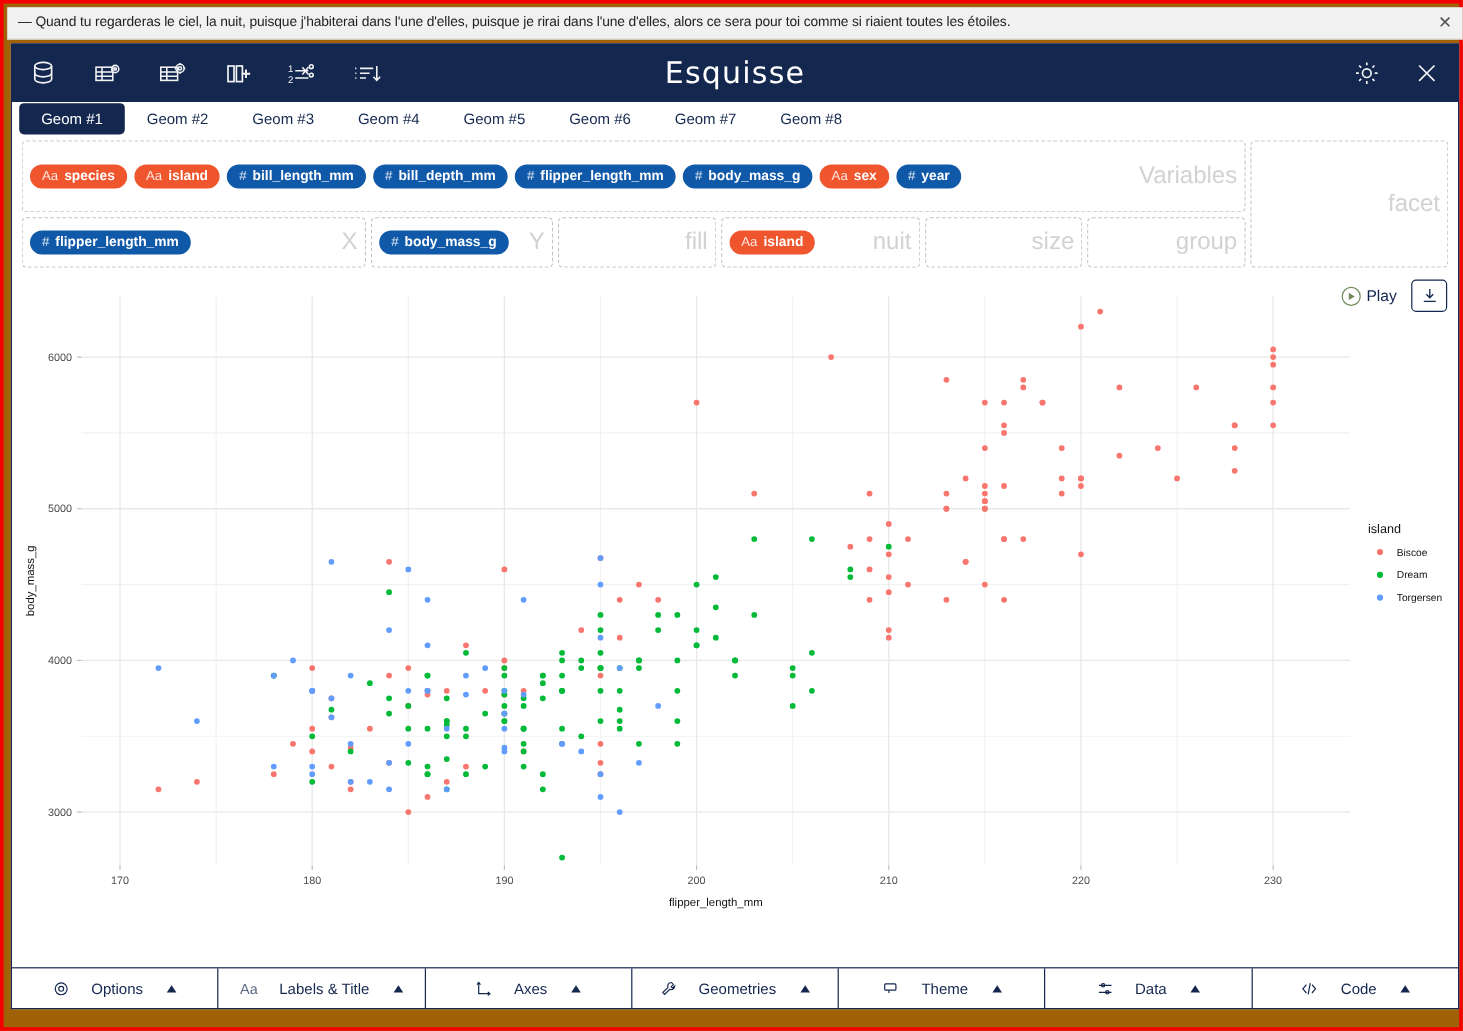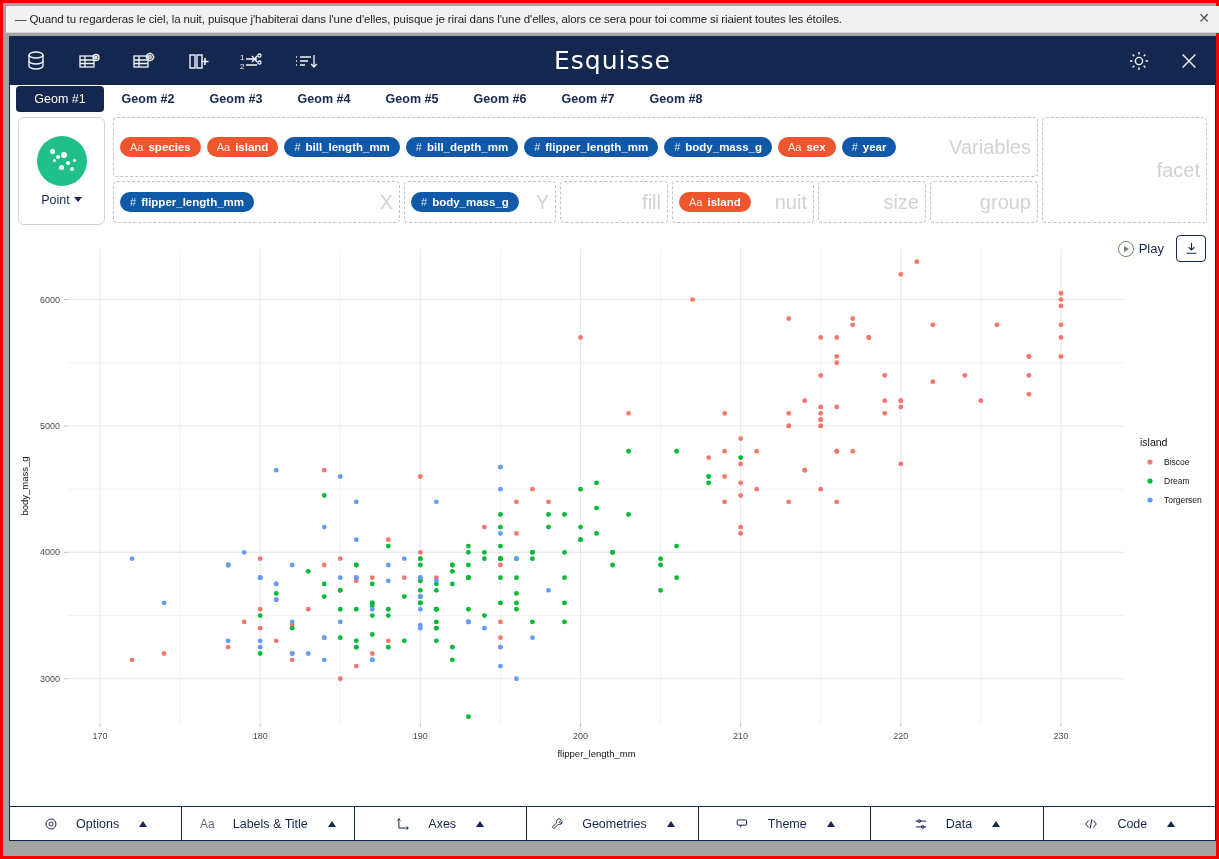--- a/index.html
+++ b/index.html
@@ -6,21 +6,21 @@
   body{
     width:1219px;height:859px;overflow:hidden;
     background:#f1f1f1;
     font-family:"Liberation Sans", sans-serif;
     -webkit-font-smoothing:antialiased;
   }
   .app-window{
     position:absolute;left:0;top:0;width:1219px;height:859px;
     box-sizing:border-box;
     border:3px solid #f40000;
-    background:#a3a3a3;
+    background:#a16207;
   }
   
   .banner{
     position:absolute;left:3px;top:3px;width:1213px;height:27px;
     box-sizing:border-box;
     background:#f1f1f1;
     border-bottom:1px solid #d6d6d6;
     display:flex;align-items:center;
   }
   .banner-text{
@@ -63,21 +63,21 @@
   }
   .hdr-right .hdr-icon{width:24px;height:24px;}
   
   .tabs{
     height:28px;background:#ffffff;display:flex;align-items:stretch;
     padding-left:6px;
   }
   .tab{
     display:flex;align-items:center;justify-content:center;
     padding:0 16px;font-size:12.5px;color:#14274e;cursor:pointer;
-    border-radius:4px;margin:1px 0 1px 0;min-width:56px;font-weight:bold;
+    border-radius:4px;margin:1px 0 1px 0;min-width:56px;
   }
   .tab.active{background:#14274e;color:#ffffff;font-weight:400;}
   
   .dnd{
     position:relative;padding:4px 8px 6px 8px;background:#fff;
   }
   .dnd-row{display:flex;align-items:stretch;gap:0px;}
   .geom-box{
     width:85px;height:106px;flex:0 0 85px;
     border:1px solid #cfd4dc;border-radius:6px;
@@ -258,33 +258,20 @@
       <div class="tab">Geom #4</div>
       <div class="tab">Geom #5</div>
       <div class="tab">Geom #6</div>
       <div class="tab">Geom #7</div>
       <div class="tab">Geom #8</div>
     </div>
 
     <div class="dnd">
       <div class="dnd-row">
 
-        <div class="geom-box">
-          <div class="geom-circle">
-            <i style="left:13px;top:13px;width:5px;height:5px;"></i>
-            <i style="left:19px;top:19px;width:4px;height:4px;"></i>
-            <i style="left:24px;top:16px;width:6px;height:6px;"></i>
-            <i style="left:29px;top:25px;width:4px;height:4px;"></i>
-            <i style="left:22px;top:29px;width:5px;height:5px;"></i>
-            <i style="left:33px;top:31px;width:4px;height:4px;"></i>
-            <i style="left:36px;top:23px;width:3px;height:3px;"></i>
-            <i style="left:16px;top:23px;width:3px;height:3px;"></i>
-          </div>
-          <div class="geom-label"><span>Point</span><span class="caret-dn"></span></div>
-        </div>
 
         <div class="dnd-col">
           <div class="dz vars-zone">
             <span class="pill cat">
                 <span class="tag">Aa</span>
                 <span>species</span>
               </span>
             <span class="pill cat">
                 <span class="tag">Aa</span>
                 <span>island</span>

